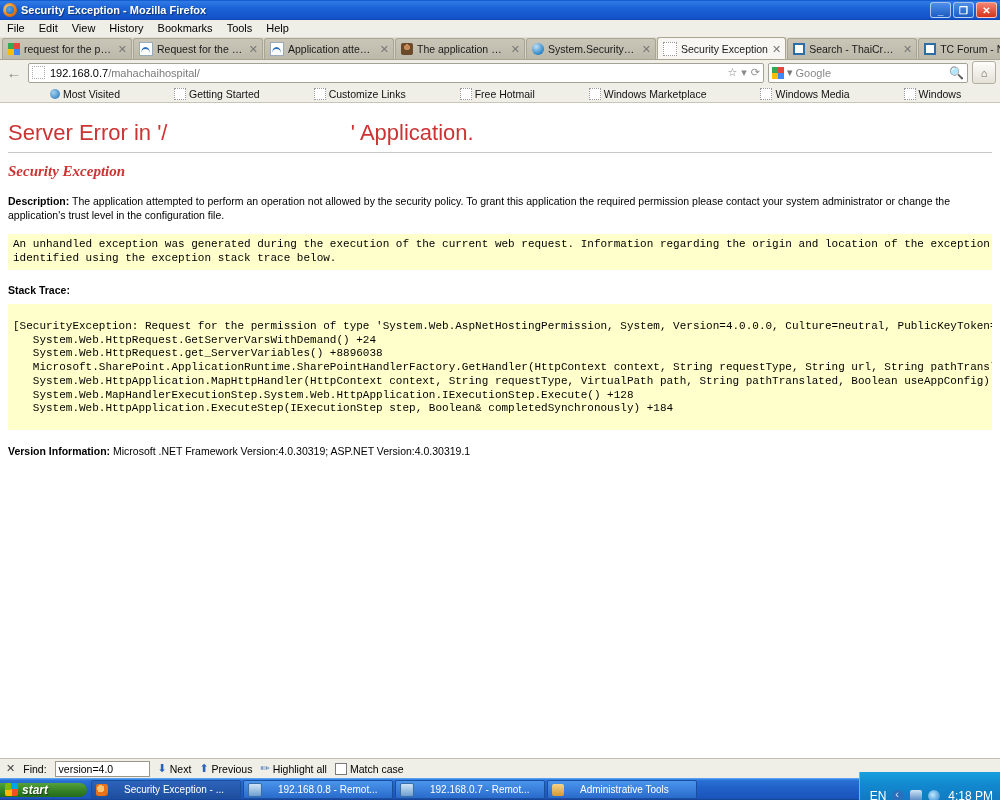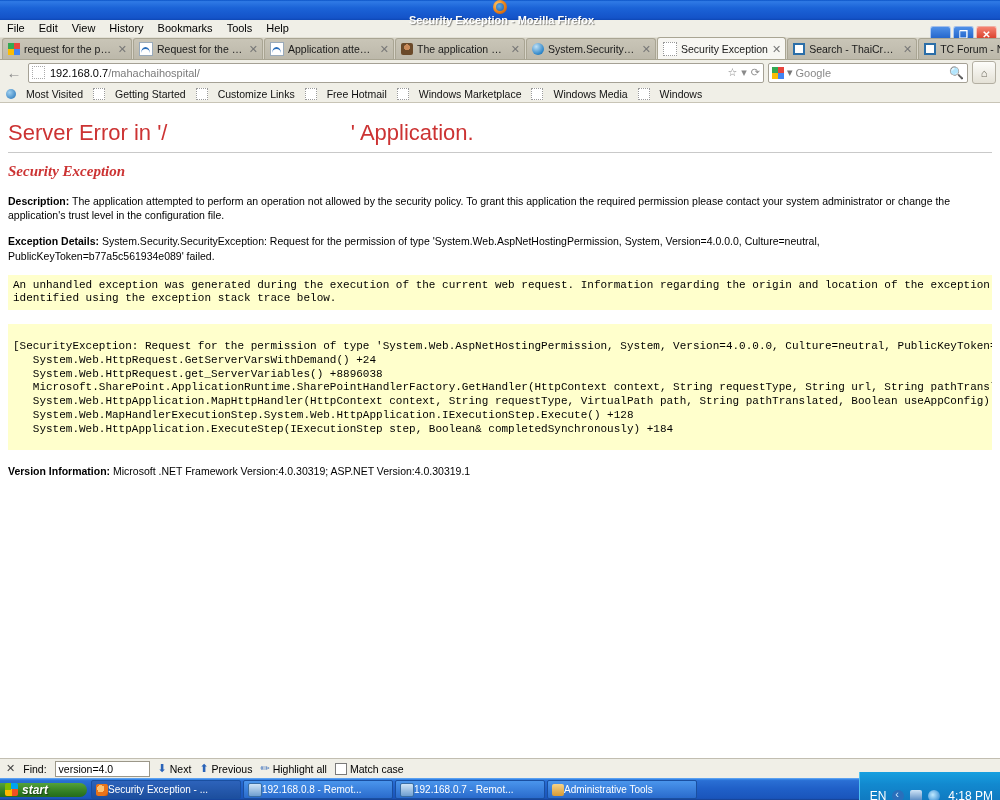--- a/index.html
+++ b/index.html
@@ -11,21 +11,20 @@
   }
   #app { position: relative; width: 1000px; height: 800px; }
 
   
   .titlebar {
     height: 20px;
     background: linear-gradient(to bottom, #0a52c6 0%, #2f7ae5 8%, #1b63d7 40%, #1453c8 90%, #0d47b5 100%);
     display: flex; align-items: center;
     padding-left: 3px;
     box-sizing: border-box;
-    flex-direction: column;
   }
   .titlebar .ficon {
     width: 14px; height: 14px; margin-right: 4px;
     border-radius: 50%;
     background: radial-gradient(circle at 35% 35%, #ffd27a 0%, #f08a1e 45%, #b44a08 100%);
     position: relative; flex: none;
   }
   .titlebar .ficon::after {
     content:""; position:absolute; left:3px; top:3px; width:8px; height:8px;
     border-radius:50%; background: radial-gradient(circle at 40% 40%, #5da7e8, #1d5fa8);
@@ -136,21 +135,21 @@
   }
 
   
   .bookmarks {
     height: 18px; background:#f0efe7;
     border-bottom:1px solid #c8c4b6;
     display:flex; align-items:center; gap:10px;
     padding: 0 6px; font-size: 10.5px; color:#111;
     box-sizing:border-box;
   }
-  .bm { display:flex; align-items:center; gap:10px; white-space:nowrap; }
+  .bm { display:flex; align-items:center; gap:3px; white-space:nowrap;margin-left:44px; }
   .bm .bi { width:10px; height:10px; border:1px dotted #9a9a9a; background:#fff; flex:none; }
   .bm .bi.blue { border:none; border-radius:50%; background: radial-gradient(circle at 35% 35%, #9fd0f0, #1f6fb5); }
 
   
   .page {
     position:absolute; left:0; top:105px; right:0;
     height: 652px; background:#fff; overflow:hidden;
     padding: 0 8px;
     box-sizing: border-box;
     font-family: "Liberation Serif", serif;
@@ -232,21 +231,21 @@
       linear-gradient(to bottom right, #f25022 0 49%, transparent 0) ,
       #fff;
     position:relative; border-radius:2px;
     background: conic-gradient(from 180deg at 50% 50%, #ffb900 0 25%, #7fba00 0 50%, #00a4ef 0 75%, #f25022 0 100%);
   }
   .tasks { display:flex; align-items:center; gap:2px; margin-left:4px; flex: 1 1 auto; min-width:0; }
   .taskitem {
     height:19px; width:150px; box-sizing:border-box;
     background: linear-gradient(to bottom, #4a95ec, #2a6bcc);
     border:1px solid #1a4fa0; border-radius:2px;
-    display:flex; align-items:center; gap:0; padding: 0 4px;
+    display:flex; align-items:center; gap:16px; padding: 0 4px;
     color:#fff; font-size:10px; white-space:nowrap; overflow:hidden;
   }
   .taskitem.active { background: linear-gradient(to bottom, #2d63bb, #1d4f9e); }
   .taskitem .ti { width:12px; height:12px; flex:none; border-radius:2px; }
   .taskitem .tl { overflow:hidden; text-overflow:ellipsis; }
   .ti-fox { background: radial-gradient(circle at 40% 40%, #ffc371 0 35%, #e8731a 36% 70%, #a8420a 100%); border-radius:50%; }
   .ti-rdp { background: linear-gradient(to bottom,#cfe4f7,#6f9fd0); border:1px solid #3a6ea5; }
   .ti-admin { background: linear-gradient(to bottom,#f5d38a,#d79a33); }
   .tray {
     margin-left:auto; height:22px;
@@ -386,27 +385,25 @@
 
   <div class="page">
     <div class="err-title">Server Error in '/                              ' Application.</div>
     <hr class="hr">
     <div class="err-sub">Security Exception</div>
 
     <div class="para">
       <b>Description:</b><span> The application attempted to perform an operation not allowed by the security policy.  To grant this application the required permission please contact your system administrator or change the application's trust level in the configuration file.</span>
     </div>
 
-    <div class="para">
-      <b>Exception Details:</b><span> System.Security.SecurityException: Request for the permission of type 'System.Web.AspNetHostingPermission, System, Version=4.0.0.0, Culture=neutral, PublicKeyToken=b77a5c561934e089' failed.</span>
-    </div>
 
     <div class="codebox">An unhandled exception was generated during the execution of the current web request. Information regarding the origin and location of the exception can be
 identified using the exception stack trace below.</div>
 
+    <div class="sechead">Stack Trace:</div>
     <div class="codebox trace">[SecurityException: Request for the permission of type 'System.Web.AspNetHostingPermission, System, Version=4.0.0.0, Culture=neutral, PublicKeyToken=b77a5c561934e089' failed.]
    System.Web.HttpRequest.GetServerVarsWithDemand() +24
    System.Web.HttpRequest.get_ServerVariables() +8896038
    Microsoft.SharePoint.ApplicationRuntime.SharePointHandlerFactory.GetHandler(HttpContext context, String requestType, String url, String pathTranslated) +47
    System.Web.HttpApplication.MapHttpHandler(HttpContext context, String requestType, VirtualPath path, String pathTranslated, Boolean useAppConfig) +203
    System.Web.MapHandlerExecutionStep.System.Web.HttpApplication.IExecutionStep.Execute() +128
    System.Web.HttpApplication.ExecuteStep(IExecutionStep step, Boolean&amp; completedSynchronously) +184</div>
 
     <div class="para">
       <b>Version Information:</b><span> Microsoft .NET Framework Version:4.0.30319; ASP.NET Version:4.0.30319.1</span>

